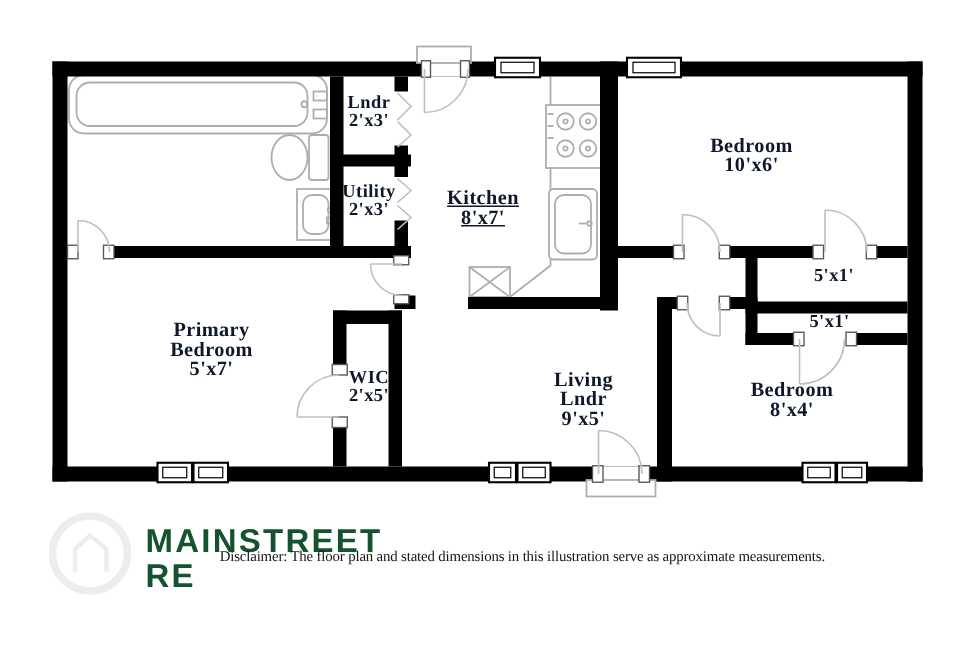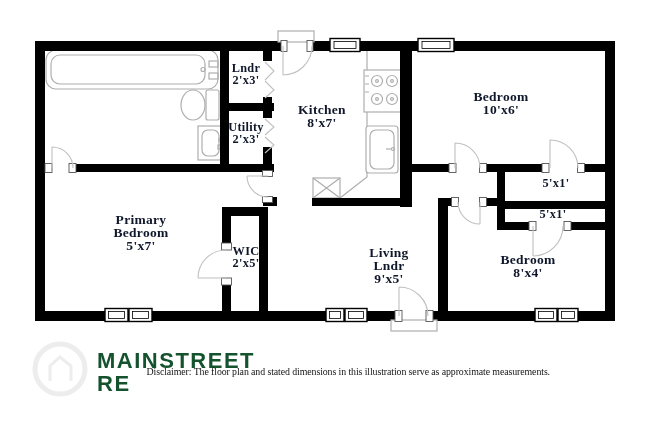--- a/index.html
+++ b/index.html
@@ -178,21 +178,21 @@
   </svg>
 
   <div class="room-label small" style="left:246px;top:63px;">
     <span>Lndr</span>
     <span>2'x3'</span>
   </div>
   <div class="room-label small" style="left:246px;top:122px;">
     <span>Utility</span>
     <span>2'x3'</span>
   </div>
-  <div class="room-label" style="left:322px;top:104px;">
+  <div class="room-label" style="left:322px;top:126px;text-decoration:underline;">
     <span>Kitchen</span>
     <span>8'x7'</span>
   </div>
   <div class="room-label" style="left:501px;top:91px;">
     <span>Bedroom</span>
     <span>10'x6'</span>
   </div>
   <div class="room-label small" style="left:556px;top:178px;">
     <span>5'x1'</span>
   </div>

